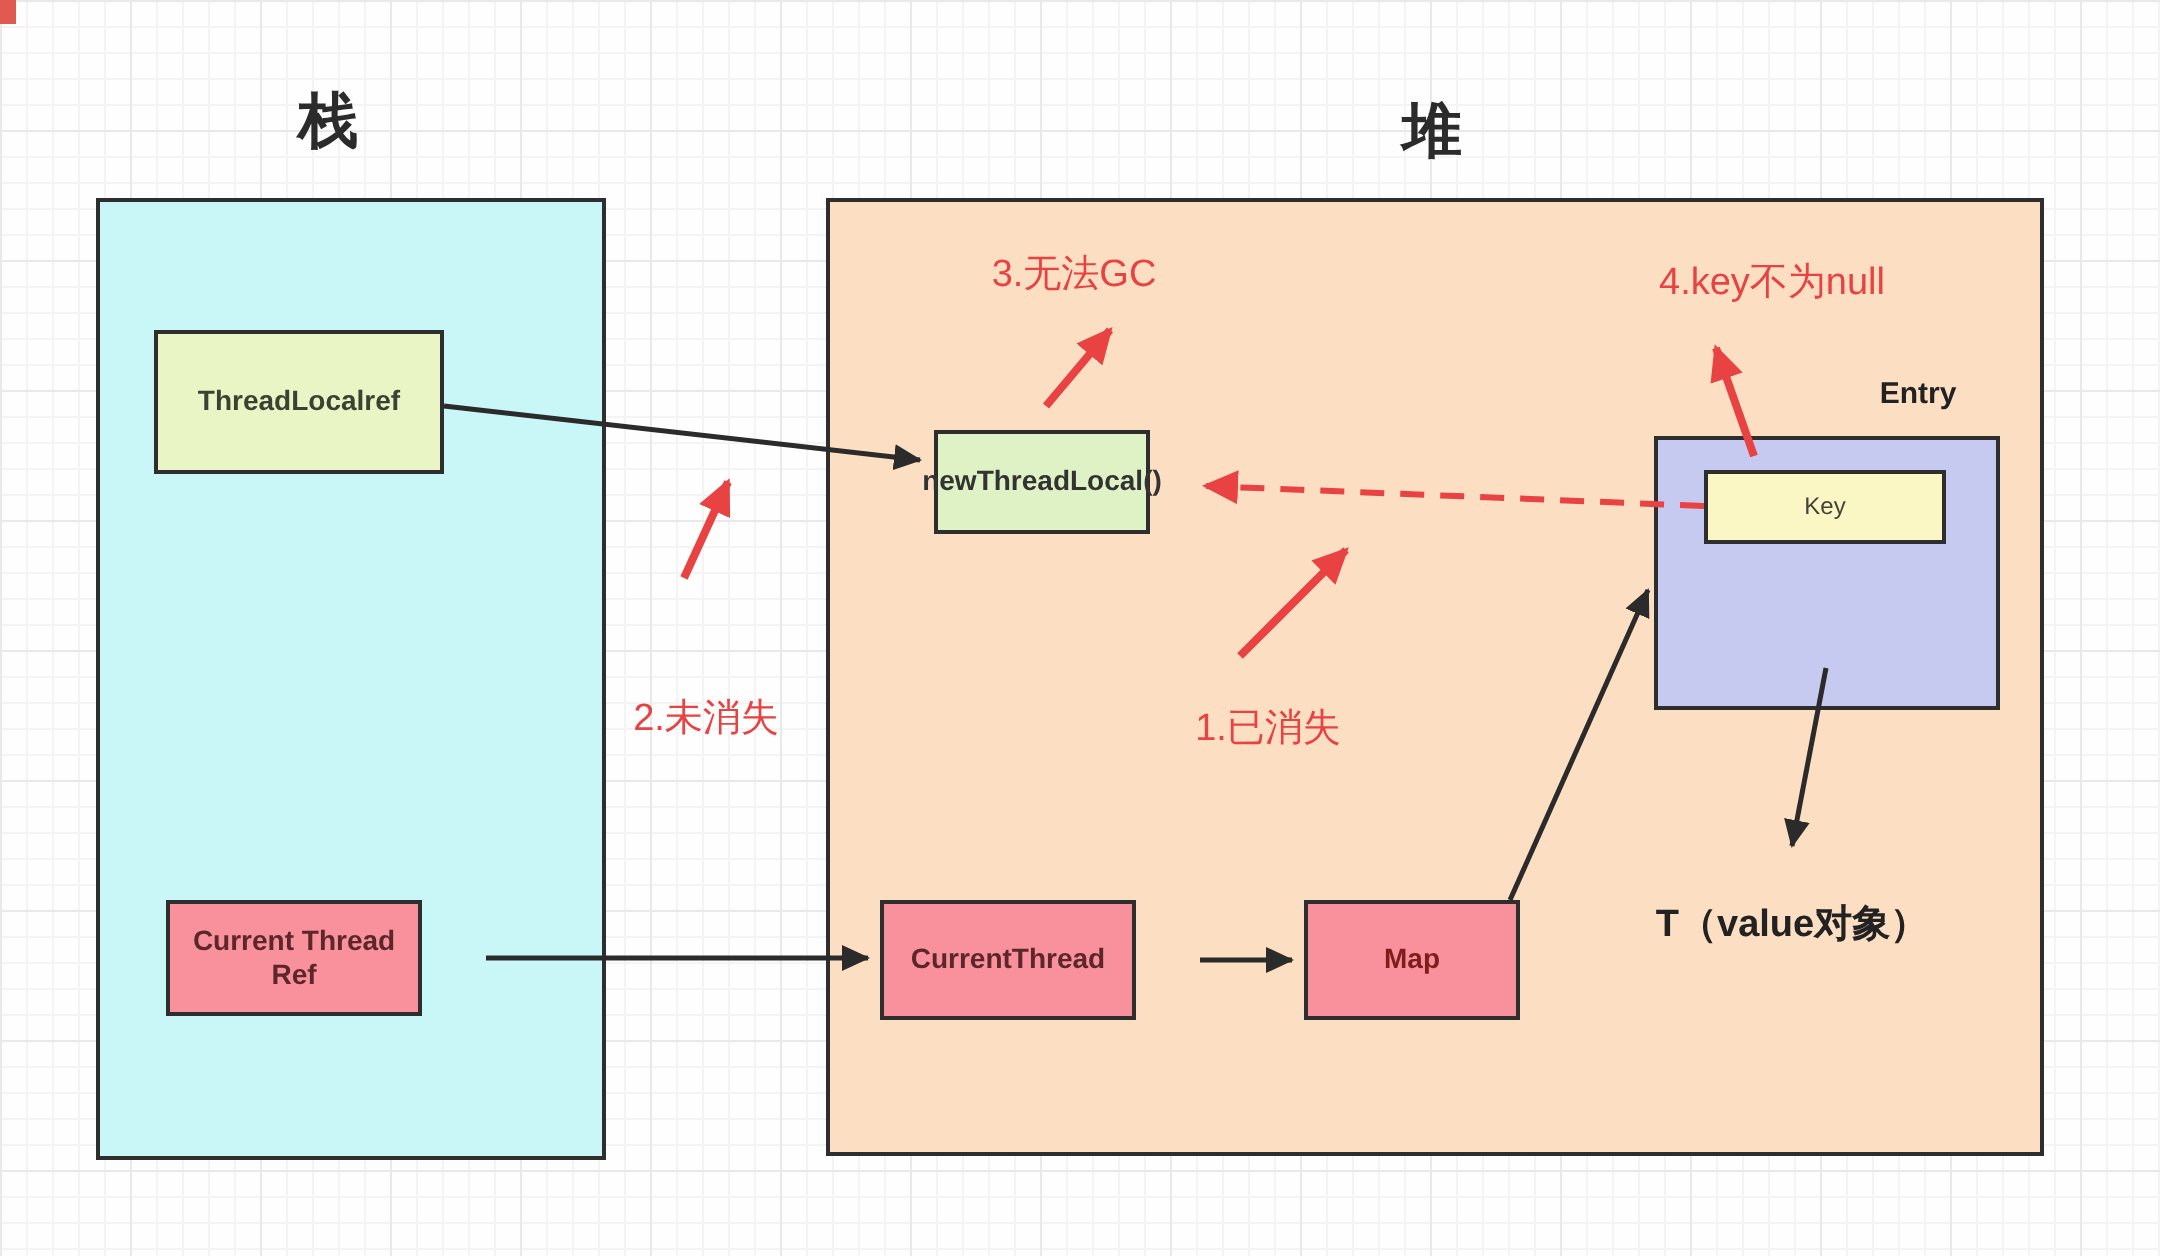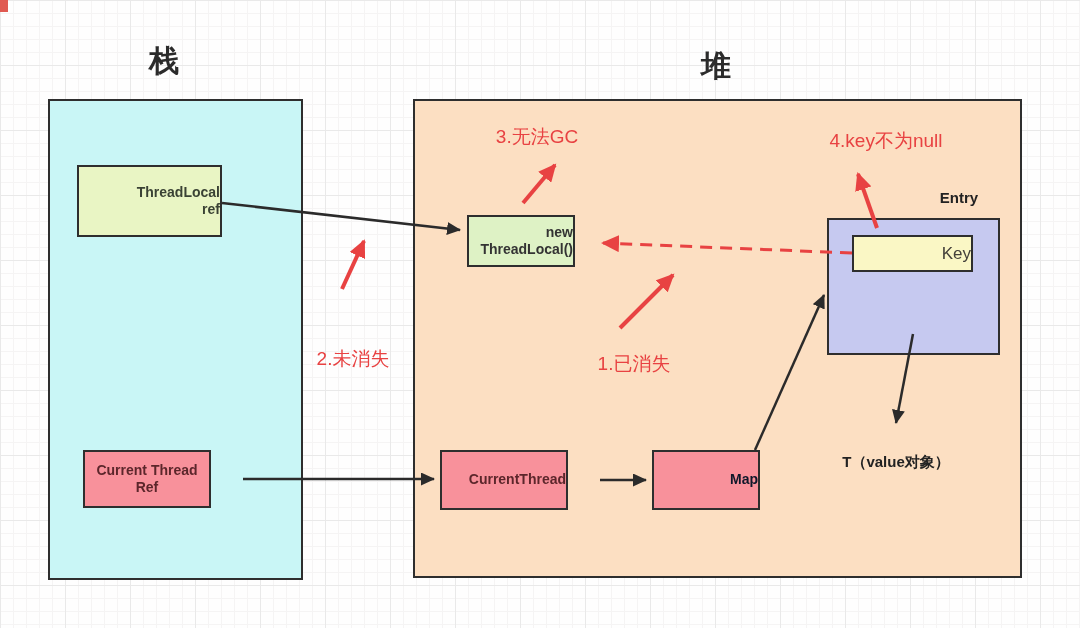--- a/index.html
+++ b/index.html
@@ -27,46 +27,46 @@
     position:absolute;
     border:2px solid #2e2e2e;
     box-sizing:border-box;
   }
   .region.stack{left:48px;top:99px;width:255px;height:481px;background:#c9f6f6;}
   .region.heap{left:413px;top:99px;width:609px;height:479px;background:#fcdfc2;}
   .node{
     position:absolute;
     border:2px solid #2e2e2e;
     box-sizing:border-box;
-    display:flex;align-items:flex-end;justify-content:center;
-    flex-direction:column;
+    display:flex;align-items:center;justify-content:center;
+    flex-direction:row;
     text-align:center;
     font-weight:bold;
     font-size:14px;
     line-height:1.25;
     color:#333333;
   }
   .node.tl-ref{left:77px;top:165px;width:145px;height:72px;background:#e9f5c4;color:#3a4234;}
   .node.cur-ref{left:83px;top:450px;width:128px;height:58px;background:#f8919b;color:#5c262b;}
   .node.new-tl{left:467px;top:215px;width:108px;height:52px;background:#def2c5;color:#333333;}
   .node.cur-thread{left:440px;top:450px;width:128px;height:60px;background:#f8919b;color:#5c262b;}
-  .node.map{left:652px;top:450px;width:108px;height:60px;background:#f8919b;color:#0f172a;}
+  .node.map{left:652px;top:450px;width:108px;height:60px;background:#f8919b;color:#7f1d1d;}
   .node.entry-box{left:827px;top:218px;width:173px;height:137px;background:#c6c9f0;}
-  .node.kv{left:852px;width:121px;height:37px;background:#faf7c5;color:#44413a;font-weight:normal;font-size:17px;}
+  .node.kv{left:852px;width:121px;height:37px;background:#faf7c5;color:#44413a;font-weight:normal;font-size:12px;}
   .node.key{top:235px;}
   .node.value{top:296px;height:38px;}
   .label{
     position:absolute;
     transform:translate(-50%,-50%);
     white-space:nowrap;
   }
   .label.title{font-size:30px;font-weight:bold;color:#2b2b2b;}
   .label.red{font-size:19px;color:#e84242;}
   .label.entry-title{font-size:15px;font-weight:bold;color:#222222;margin-left:46px;}
-  .label.t-value{font-size:15px;font-weight:bold;color:#222222;}
+  .label.t-value{font-size:19px;font-weight:bold;color:#222222;}
   svg.arrows{
     position:absolute;left:0;top:0;width:1080px;height:628px;
     pointer-events:none;
   }
 </style>
 </head>
 <body>
 
 <div class="canvas">
 

